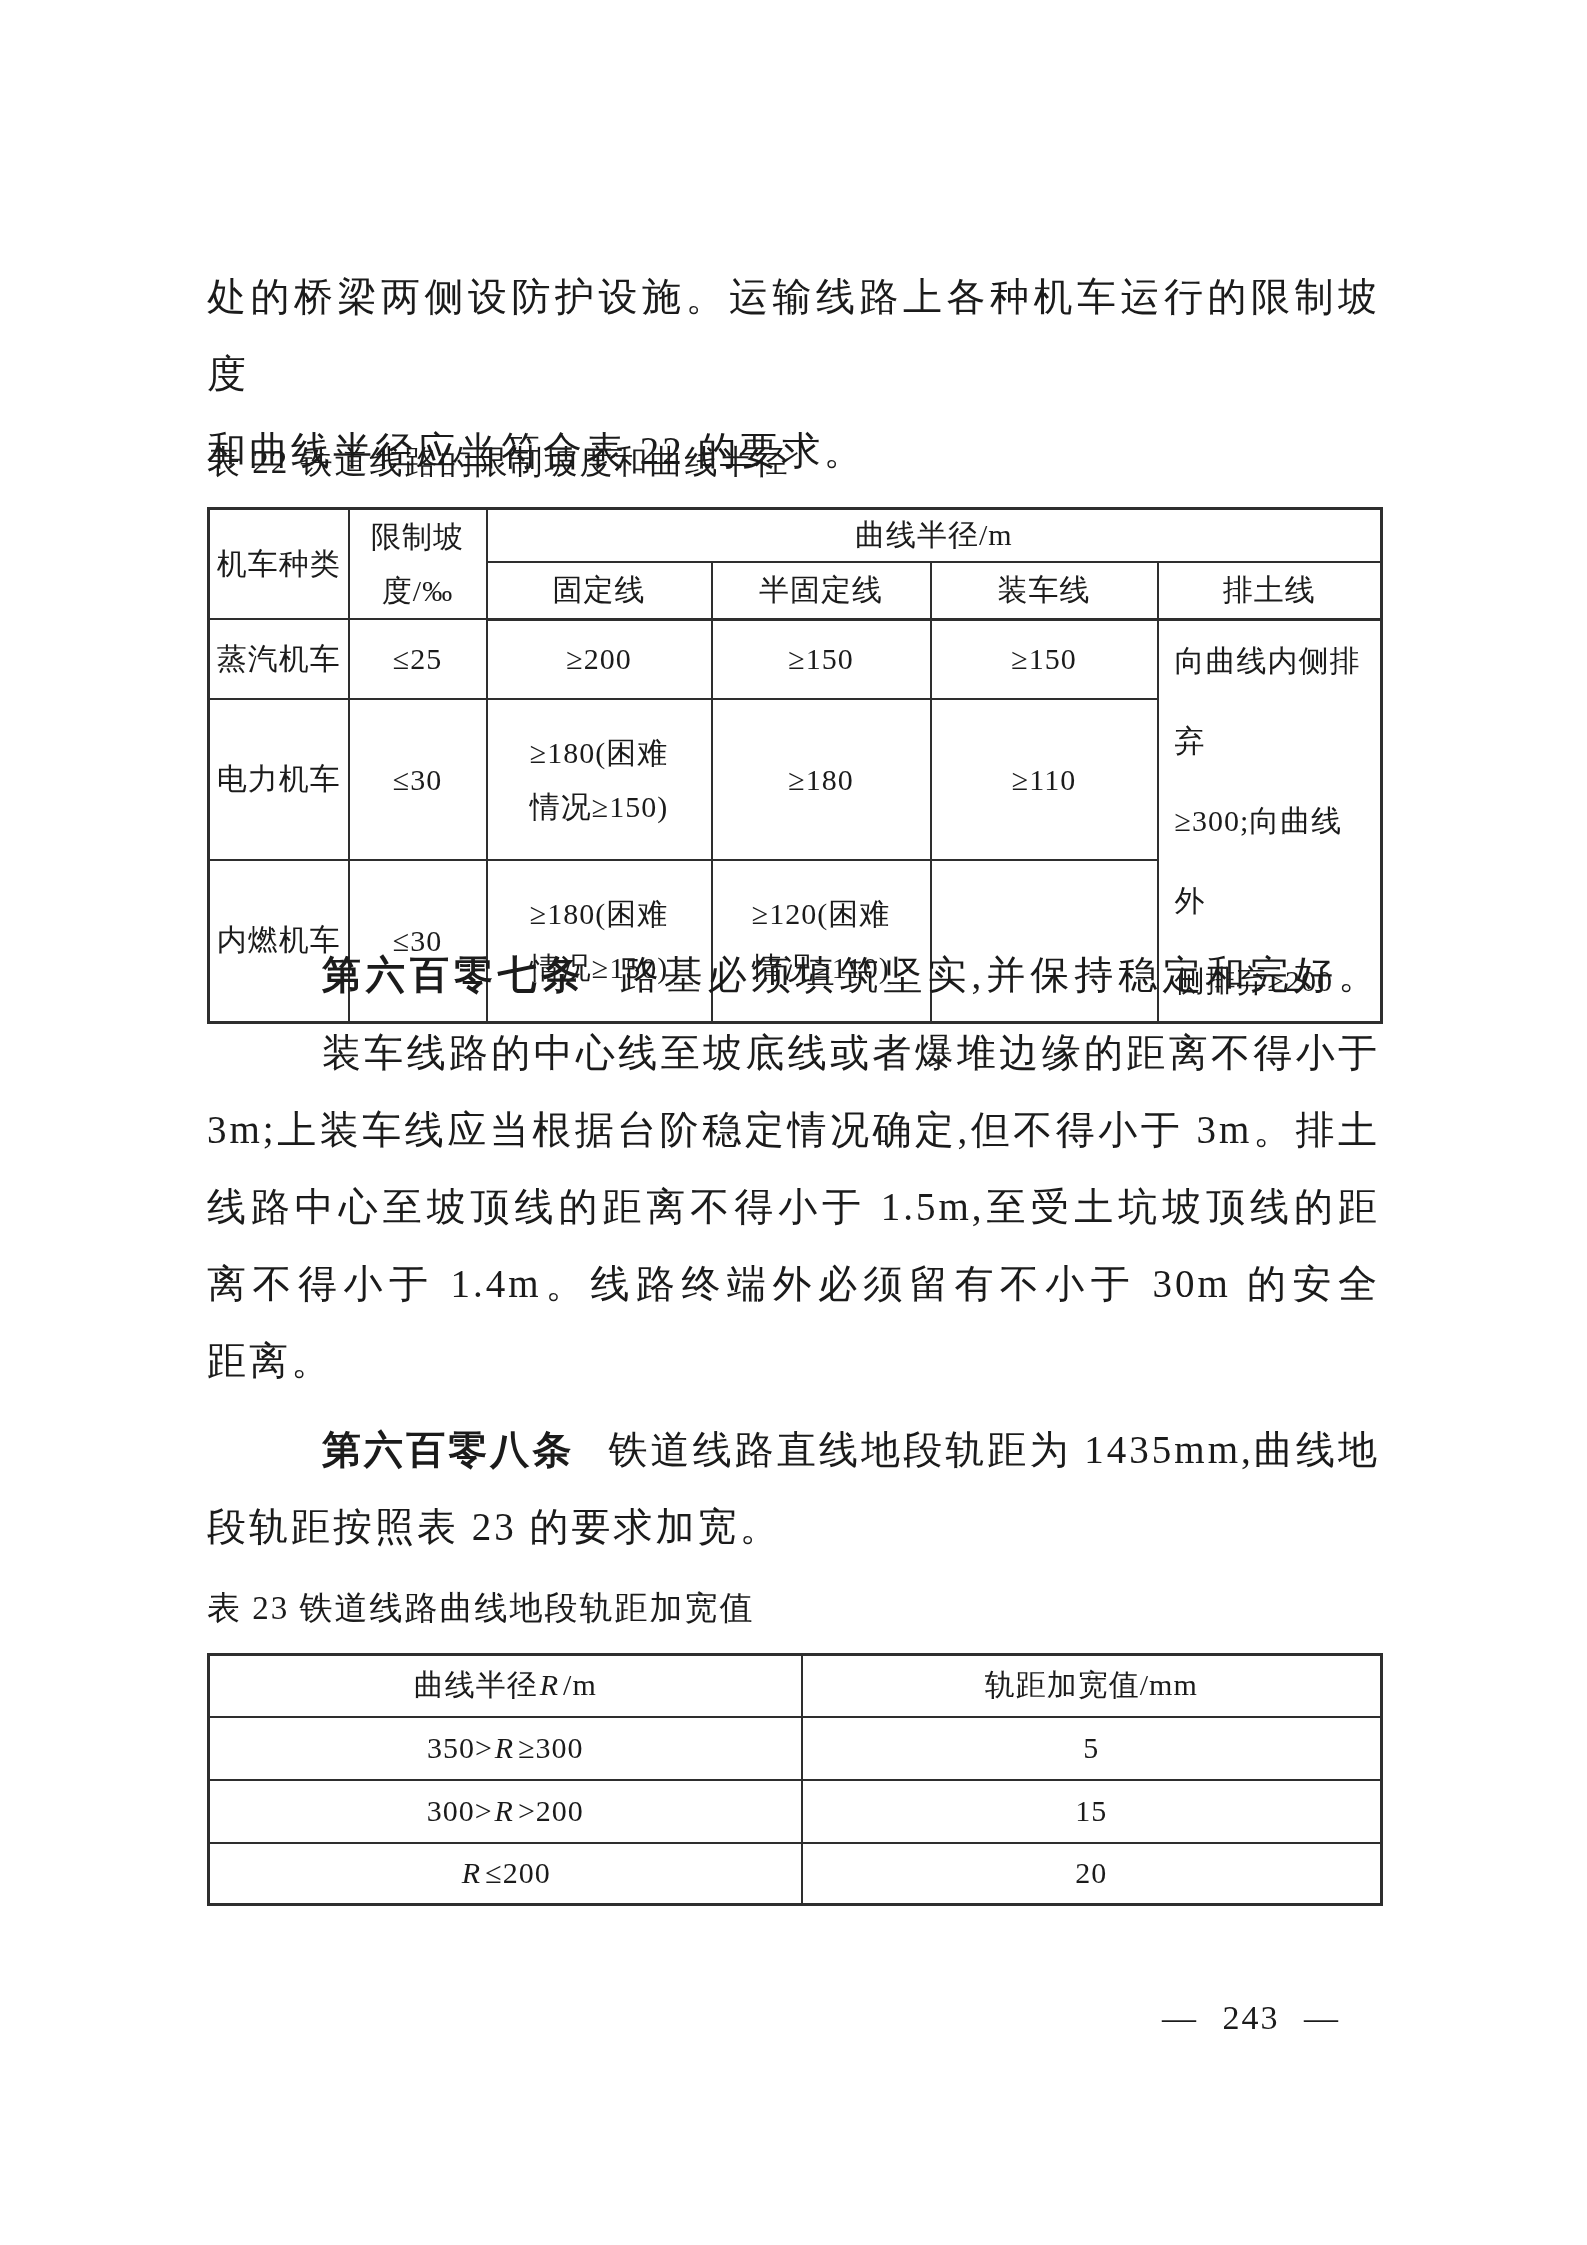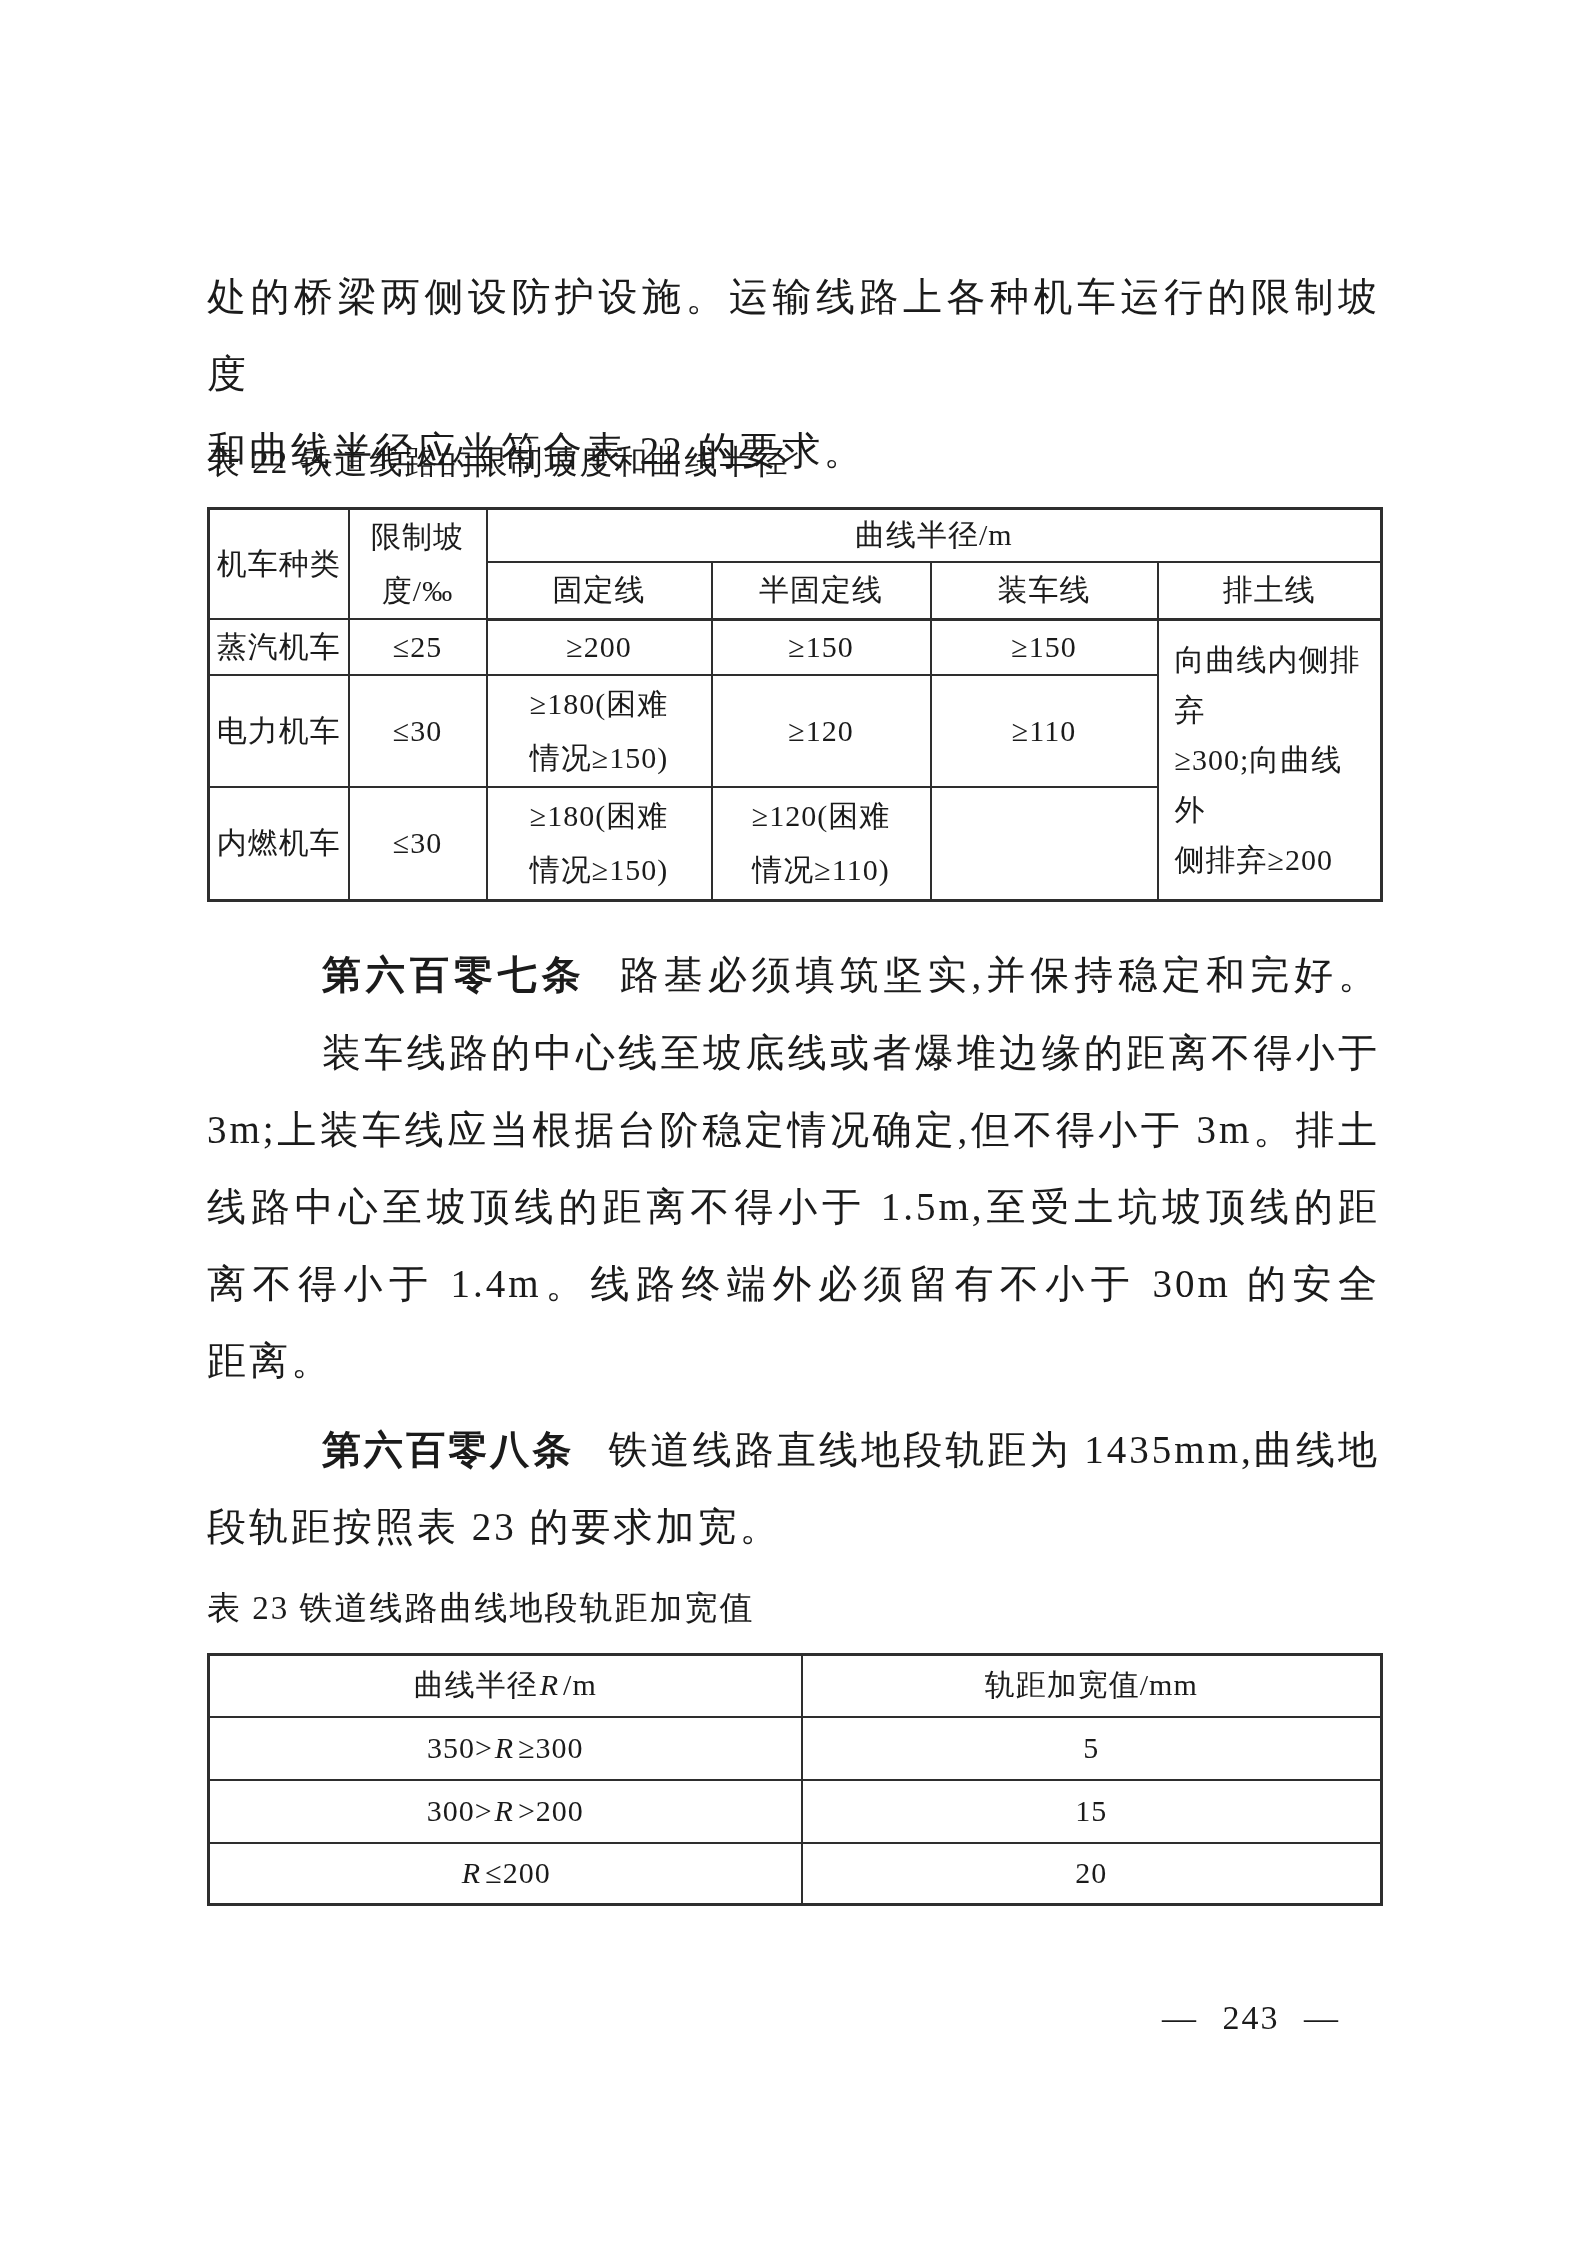--- a/index.html
+++ b/index.html
@@ -28,21 +28,21 @@
     border:3px solid #2e2e2e;
   }
   table.tbl td {
     border:2px solid #2e2e2e; text-align:center; vertical-align:middle;
     font-size:30px; letter-spacing:1px; padding:0; overflow:hidden;
   }
   .t22 { top:507px; }
   .t22 tr.h2 td { border-bottom:3px solid #2e2e2e; }
   .two-line span { display:block; line-height:54px; }
   .note-cell { text-align:left !important; padding:0 10px 0 16px !important; }
-  .note-cell span { display:block; line-height:50px; text-align:left; }
+  .note-cell span { display:block; line-height:80px; text-align:left; }
   .t23 { top:1653px; }
   .t23 i { font-style:italic; font-family:"Liberation Serif","DejaVu Serif",serif; padding:0 4px 0 2px; }
   .pageno {
     position:absolute; top:1995px; right:247px; height:46px; line-height:46px;
     font-size:34px; letter-spacing:2px; word-spacing:14px; white-space:pre;
   }
 </style>
 </head>
 <body>
 
@@ -91,21 +91,21 @@
         <span>侧排弃≥200</span>
       </td>
     </tr>
     <tr style="height:112px;">
       <td>电力机车</td>
       <td>≤30</td>
       <td class="two-line">
         <span>≥180(困难</span>
         <span>情况≥150)</span>
       </td>
-      <td>≥120</td>
+      <td>≥180</td>
       <td>≥110</td>
     </tr>
     <tr style="height:113px;">
       <td>内燃机车</td>
       <td>≤30</td>
       <td class="two-line">
         <span>≥180(困难</span>
         <span>情况≥150)</span>
       </td>
       <td class="two-line">

